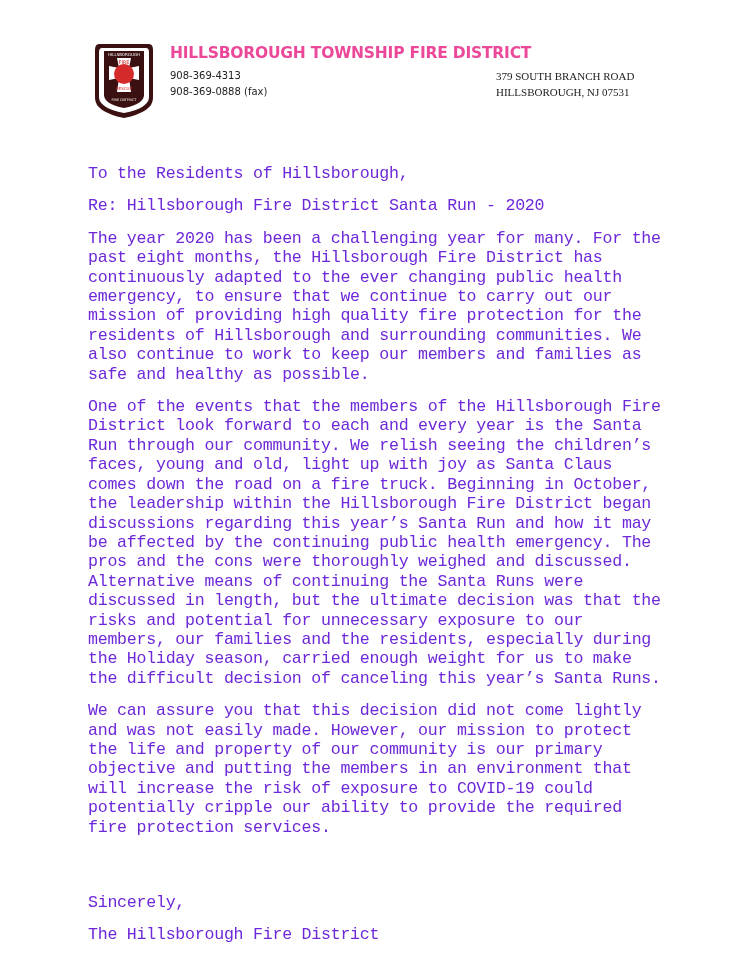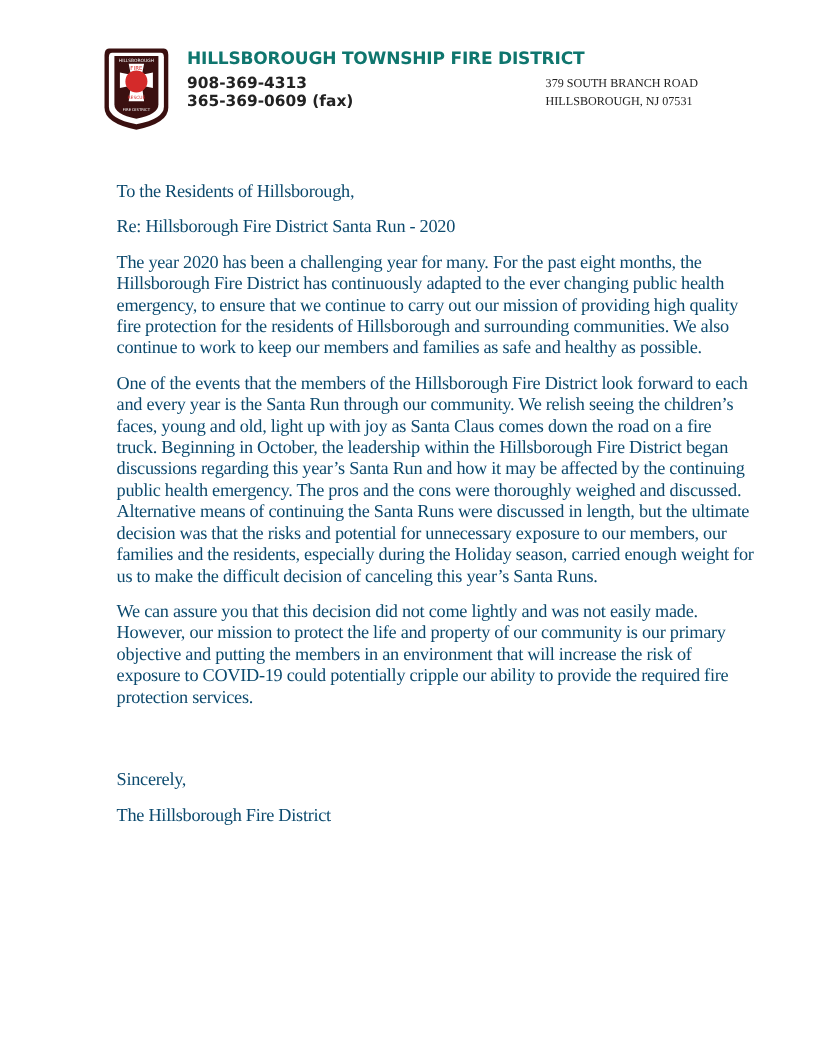--- a/index.html
+++ b/index.html
@@ -1,21 +1,21 @@
 <!DOCTYPE html>
 <html><head>
 <meta charset="utf-8">
 <style>
   html, body { margin: 0; padding: 0; background: #ffffff; }
   body { width: 742px; height: 960px; position: relative; overflow: hidden; color: #111; }
   .logo { position: absolute; left: 93px; top: 40px; width: 62px; height: 80px; }
-  .org-title { position: absolute; left: 170px; top: 44px; font-family: "DejaVu Sans", sans-serif; font-weight: bold; font-size: 15.5px; color: #0f766e; letter-spacing: -0.2px; }
-  .contact { position: absolute; left: 170px; top: 68px; font-family: "DejaVu Sans", sans-serif; font-size: 14px; line-height: 16px; color: #222; font-weight: bold; }
+  .org-title { position: absolute; left: 170px; top: 44px; font-family: "DejaVu Sans", sans-serif; font-weight: bold; font-size: 15.5px; color: #ec4899; letter-spacing: -0.2px; }
+  .contact { position: absolute; left: 170px; top: 68px; font-family: "DejaVu Sans", sans-serif; font-size: 10px; line-height: 16px; color: #222; }
   .address { position: absolute; left: 496px; top: 68px; font-family: Liberation Serif, serif; font-size: 11px; line-height: 16px; color: #222; }
-  .body-text { position: absolute; left: 106px; top: 164px; width: 580px; font-family: Liberation Serif, serif; font-size: 16.6px; line-height: 19.4px; color: #0c4a6e; letter-spacing: -0.25px; }
+  .body-text { position: absolute; left: 88px; top: 164px; width: 580px; font-family: Liberation Mono, monospace; font-size: 16.6px; line-height: 19.4px; color: #6d28d9; letter-spacing: -0.25px; }
   .body-text p { margin: 0 0 13px 0; }
   .salutation { margin-bottom: 13px !important; }
   .closing { margin-top: 56px !important; }
 </style>
 </head>
 <body>
 
 <div>
   <svg class="logo" viewBox="0 0 62 80">
     <path d="M6 4 H56 Q60 4 60 10 V58 Q60 72 31 78 Q2 72 2 58 V10 Q2 4 6 4 Z" fill="#3a1010"></path>
@@ -26,21 +26,21 @@
     <text x="31" y="16" font-size="4" text-anchor="middle" fill="#ffffff" font-family="DejaVu Sans, sans-serif">HILLSBOROUGH</text>
     <text x="31" y="24" font-size="5" text-anchor="middle" fill="#d42a2a" font-family="DejaVu Sans, sans-serif">FIRE</text>
     <text x="31" y="50" font-size="4" text-anchor="middle" fill="#d42a2a" font-family="DejaVu Sans, sans-serif">RESCUE</text>
     <text x="31" y="61" font-size="3.5" text-anchor="middle" fill="#ffffff" font-family="DejaVu Sans, sans-serif">FIRE DISTRICT</text>
   </svg>
 
   <div class="org-title">HILLSBOROUGH TOWNSHIP FIRE DISTRICT</div>
 
   <div class="contact">
     <div>908-369-4313</div>
-    <div>365-369-0609 (fax)</div>
+    <div>908-369-0888 (fax)</div>
   </div>
 
   <div class="address">
     <div>379 SOUTH BRANCH ROAD</div>
     <div>HILLSBOROUGH, NJ 07531</div>
   </div>
 </div>
 
 <div class="body-text">
   <p class="salutation">To the Residents of Hillsborough,</p>

